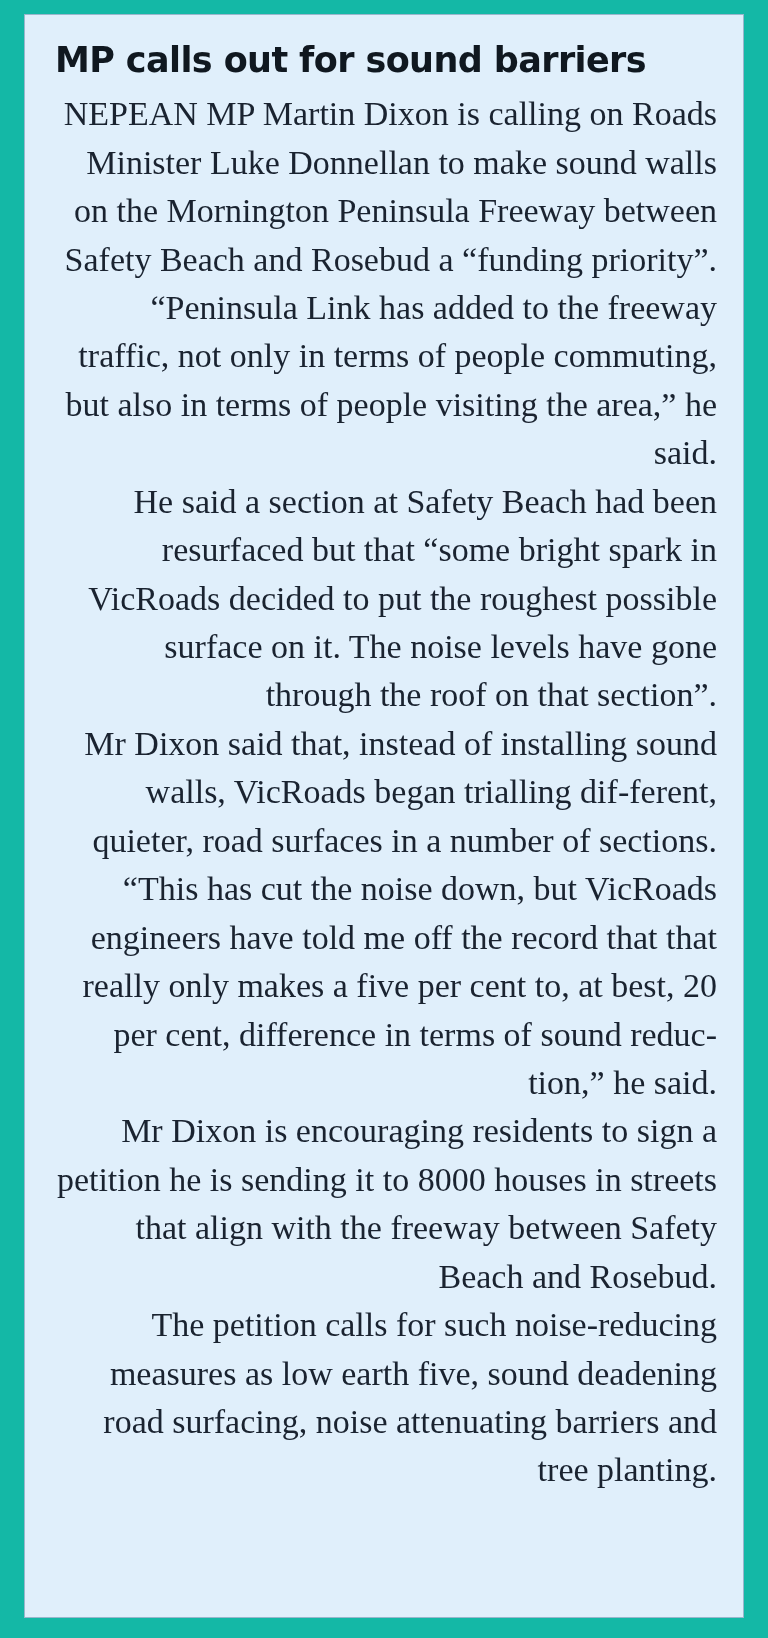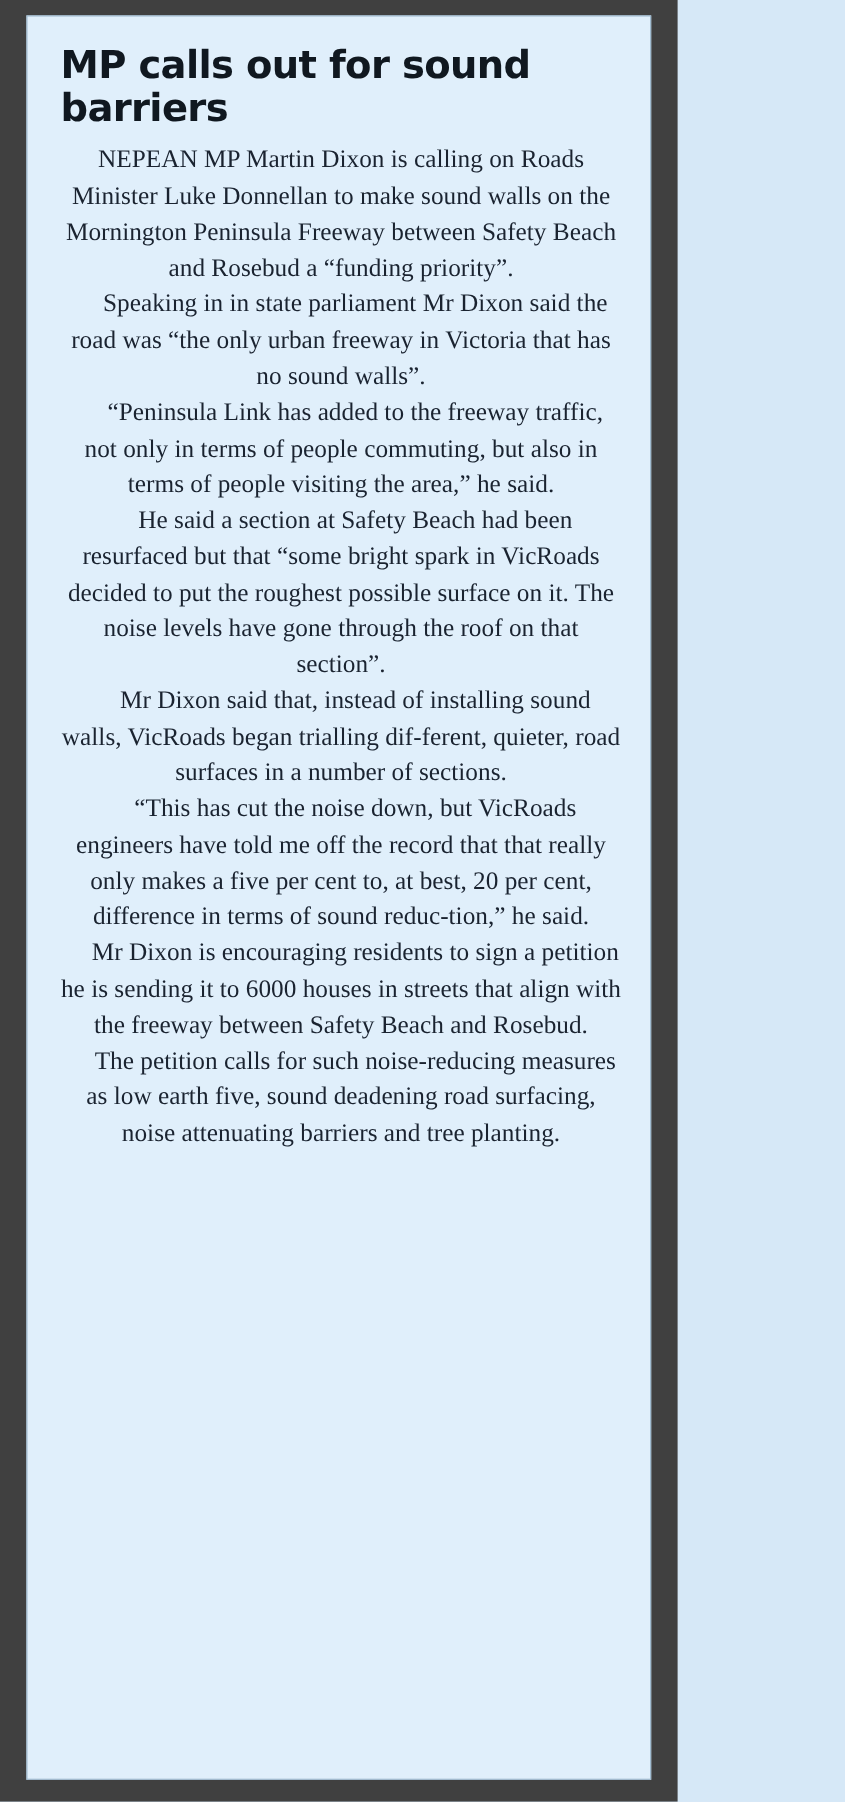--- a/index.html
+++ b/index.html
@@ -7,24 +7,24 @@
     padding: 0;
     background: #d6e8f7;
   }
   body {
     width: 768px;
     height: 1638px;
     font-family: "Liberation Serif", serif;
     -webkit-font-smoothing: antialiased;
   }
   .page {
-    width: 616px;
+    width: 768px;
     height: 1638px;
     box-sizing: border-box;
-    background: #404040;
+    background: #14b8a6;
     padding: 14px 24px 20px 24px;
   }
   .article-box {
     box-sizing: border-box;
     width: 100%;
     height: 100%;
     background: #e0effb;
     border: 1.5px solid #9ab6cc;
     padding: 22px 26px 18px 30px;
     overflow: hidden;
@@ -33,45 +33,44 @@
     font-family: "DejaVu Sans", sans-serif;
     font-weight: bold;
     font-size: 35px;
     line-height: 1.12;
     color: #101820;
     letter-spacing: -0.6px;
     margin: 4px 0 10px 0;
   }
   .body-text {
     font-family: "Liberation Serif", serif;
-    font-size: 23px;
+    font-size: 34px;
     line-height: 1.425;
     color: #1a2330;
-    text-align: center;
+    text-align: right;
   }
   .body-text p {
     margin: 0;
   }
   .body-text p.indent {
     text-indent: 26px;
   }
 </style>
 </head>
 <body>
 
 <div class="page">
   <div class="article-box">
 
     <h1 class="headline">MP calls out for sound barriers</h1>
 
     <div class="body-text">
       <p>NEPEAN MP Martin Dixon is calling on Roads Minister Luke Donnellan to make sound walls on the Mornington Peninsula Freeway between Safety Beach and Rosebud a “funding priority”.</p>
-      <p class="indent">Speaking in in state parliament Mr Dixon said the road was “the only urban freeway in Victoria that has no sound walls”.</p>
       <p class="indent">“Peninsula Link has added to the freeway traffic, not only in terms of people commuting, but also in terms of people visiting the area,” he said.</p>
       <p class="indent">He said a section at Safety Beach had been resurfaced but that “some bright spark in VicRoads decided to put the roughest possible surface on it. The noise levels have gone through the roof on that section”.</p>
       <p class="indent">Mr Dixon said that, instead of installing sound walls, VicRoads began trialling dif-ferent, quieter, road surfaces in a number of sections.</p>
       <p class="indent">“This has cut the noise down, but VicRoads engineers have told me off the record that that really only makes a five per cent to, at best, 20 per cent, difference in terms of sound reduc-tion,” he said.</p>
-      <p class="indent">Mr Dixon is encouraging residents to sign a petition he is sending it to 6000 houses in streets that align with the freeway between Safety Beach and Rosebud.</p>
+      <p class="indent">Mr Dixon is encouraging residents to sign a petition he is sending it to 8000 houses in streets that align with the freeway between Safety Beach and Rosebud.</p>
       <p class="indent">The petition calls for such noise-reducing measures as low earth five, sound deadening road surfacing, noise attenuating barriers and tree planting.</p>
     </div>
 
   </div>
 </div>
 
 </body></html>

